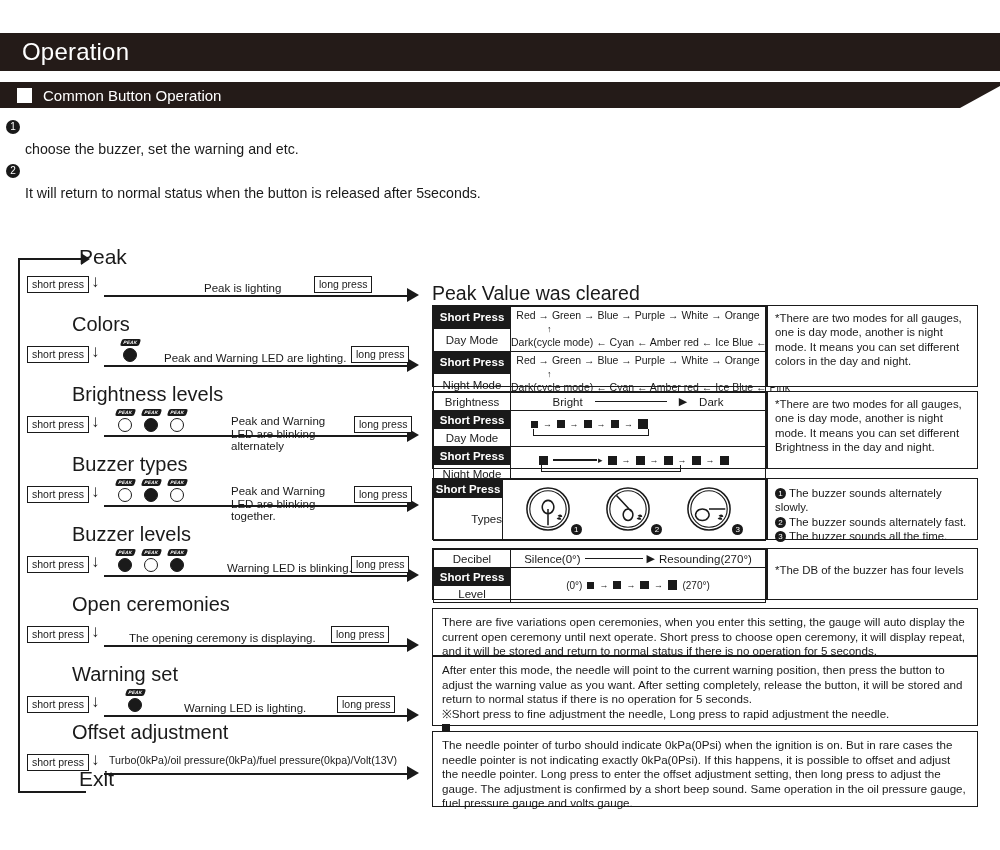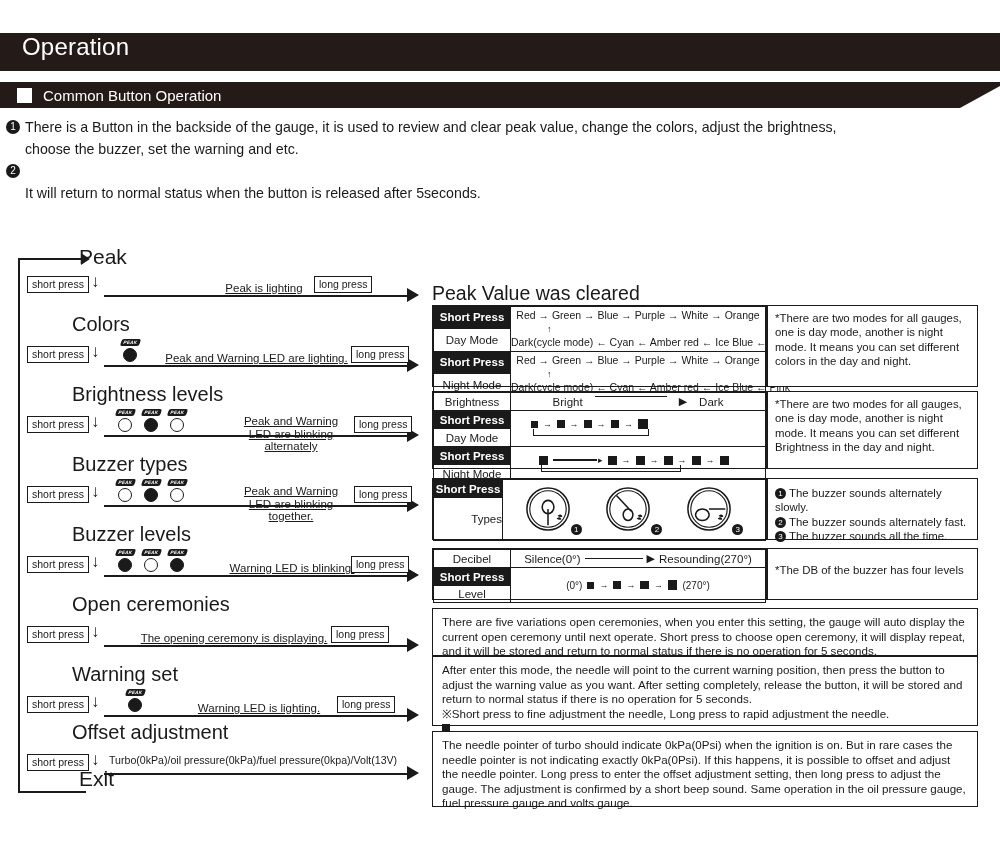--- a/index.html
+++ b/index.html
@@ -7,21 +7,21 @@
     width:1000px;height:850px;background:#ffffff;
     font-family:"Liberation Sans", sans-serif;
     color:#1a1a1a;overflow:hidden;position:relative;
   }
   .page{position:relative;width:1000px;height:850px;}
 
   
   .title-bar{
     position:absolute;left:0;top:33px;width:1000px;height:38px;
     background:#241b18;color:#ffffff;
-    display:flex;
+    display:flex;align-items:center;
   }
   .title-bar .txt{font-size:24px;padding-left:22px;letter-spacing:.2px;font-weight:400;}
 
   .sub-bar{
     position:absolute;left:0;top:82px;width:1000px;height:26px;
     background:#241b18;color:#ffffff;
     display:flex;align-items:center;
     clip-path:polygon(0 0, 1000px 0, 1000px 4px, 960px 26px, 0 26px);
   }
   .sub-bar .sq{
@@ -55,21 +55,21 @@
   .row .sp{
     position:absolute;left:18px;top:31px;border:1.4px solid #1a1a1a;background:#fff;
     font-size:10.5px;padding:1px 4px 2px 4px;line-height:12px;
   }
   .row .downarrow{position:absolute;left:82px;top:28px;font-size:17px;line-height:17px;font-weight:bold;}
   .row .line{position:absolute;left:95px;top:50px;width:305px;height:2.2px;background:#1a1a1a;}
   .row .line-head{
     position:absolute;left:398px;top:43px;width:0;height:0;
     border-top:7px solid transparent;border-bottom:7px solid transparent;border-left:12px solid #1a1a1a;
   }
-  .row .desc{position:absolute;font-size:11.5px;line-height:12.5px;text-align:center;text-decoration:underline;}
+  .row .desc{position:absolute;font-size:11.5px;line-height:12.5px;}
   .row .lp{
     position:absolute;border:1.4px solid #1a1a1a;background:#fff;
     font-size:10.5px;padding:1px 4px 2px 4px;line-height:12px;white-space:nowrap;
   }
   .row .offsettxt{position:absolute;left:100px;top:31px;font-size:10.6px;white-space:nowrap;}
 
   
   .leds{position:absolute;display:flex;gap:9px;align-items:flex-end;}
   .led{position:relative;width:17px;height:25px;}
   .led .badge{
@@ -131,21 +131,21 @@
 
   <div class="sub-bar">
     <span class="sq"></span>
     <span class="txt">Common Button Operation</span>
   </div>
 
   <div class="intro">
     <div class="li">
       <span class="num">1</span>
       <span class="body">
-        <span>There is a Button in the backside of the gauge, it is used to review and clear peak value, change the colors, adjust the brightness,</span><br>
+        <br>
         <span>choose the buzzer, set the warning and etc.</span>
       </span>
     </div>
     <div class="li">
       <span class="num">2</span>
       <span class="body">
         <br>
         <span>It will return to normal status when the button is released after 5seconds.</span>
       </span>
     </div>
@@ -316,21 +316,21 @@
       </table>
   </div>
   <div class="note" style="left:767px;top:305px;width:211px;height:82px;">*There are two modes for all gauges, one is day mode, another is night mode. It means you can set different colors in the day and night.</div>
 
   <div class="panel" style="left:432px;top:391px;width:335px;height:78px;">
     <table class="tbl">
       <tbody>
           <tr>
         <td class="lcell" style="height:17px">Brightness</td>
         <td>
-          <div style="display:flex;justify-content:center;gap:12px;font-size:11.5px;">
+          <div style="display:flex;align-items:center;justify-content:center;gap:12px;font-size:11.5px;">
             <span>Bright</span>
             <span style="display:inline-block;width:72px;height:1.4px;background:#1a1a1a;"></span>
             <span style="font-size:11px;line-height:11px;">▶</span>
             <span>Dark</span>
           </div>
         </td>
       </tr>
       <tr>
         <td class="lcell dark" style="height:17px">Short Press</td>
         <td rowspan="2">

